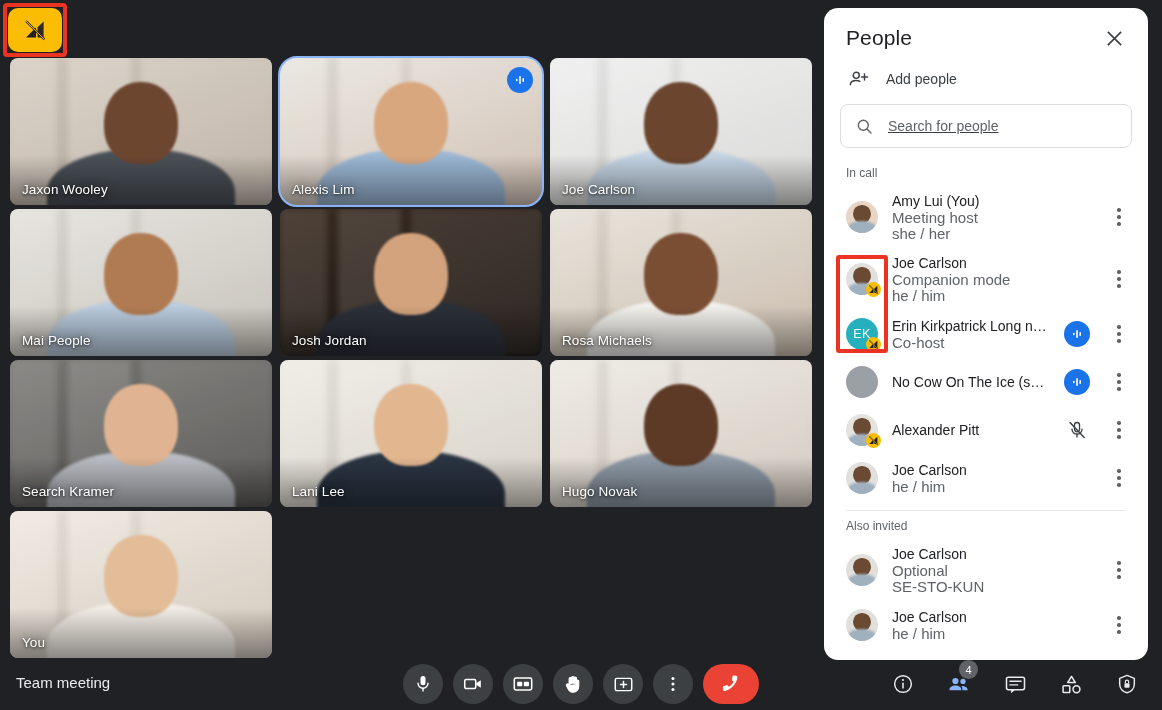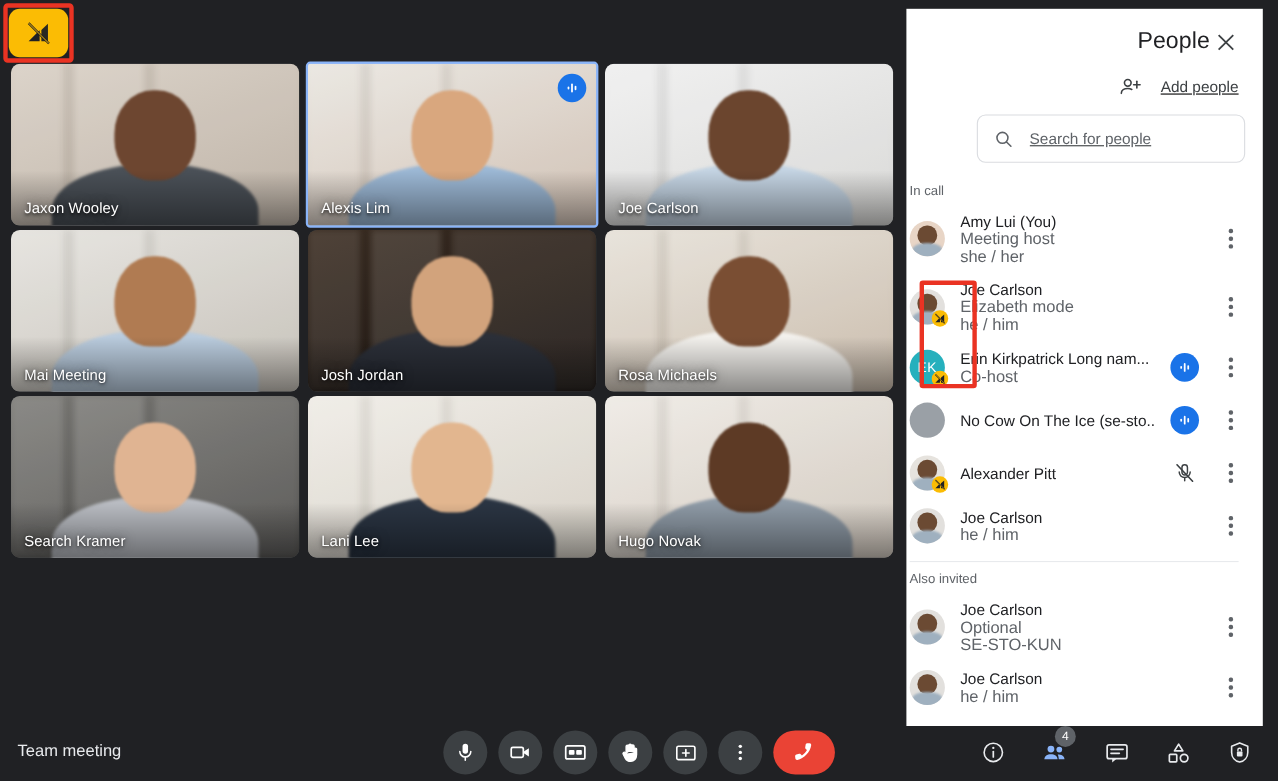--- a/index.html
+++ b/index.html
@@ -18,21 +18,21 @@
     display: grid;
     grid-template-columns: repeat(3, 262px);
     grid-template-rows: repeat(4, 151px);
     gap: 0px 8px;
   }
   .tile {
     position: relative; width: 262px; height: 147px;
     border-radius: 8px; overflow: hidden;
     background: #3c4043;
   }
-  .tile.active { outline: 3px solid #8ab4f8; outline-offset: -1px; border-radius: 2px; }
+  .tile.active { outline: 3px solid #8ab4f8; outline-offset: -1px; border-radius: 17px; }
   .tile .photo { position: absolute; inset: 0; }
   .tile .name {
     position: absolute; left: 12px; bottom: 8px;
     color: #fff; font-size: 13.5px; letter-spacing: .1px;
     text-shadow: 0 1px 3px rgba(0,0,0,.75), 0 0 10px rgba(0,0,0,.55);
     z-index: 4; white-space: nowrap;
   }
   .tile .badge-audio {
     position: absolute; right: 9px; top: 9px; width: 26px; height: 26px;
     border-radius: 50%; background: #1a73e8;
@@ -63,33 +63,33 @@
   }
   .hl-ring {
     position: absolute; left: 3px; top: 3px; width: 64px; height: 54px;
     border: 4px solid #ea3323; border-radius: 4px; pointer-events: none; z-index: 9;
   }
 
   
   .panel {
     position: absolute; left: 824px; top: 8px;
     width: 324px; height: 652px;
-    background: #fff; border-radius: 0;
-    display: flex; flex-direction: column; overflow: hidden; align-items: flex-end;
+    background: #fff; border-radius: 14px;
+    display: flex; flex-direction: column; overflow: hidden;
   }
   .panel-head {
     display: flex; align-items: center; justify-content: space-between;
     padding: 16px 20px 10px 22px;
   }
   .panel-title { font-size: 21px; color: #202124; font-weight: 400; letter-spacing: .1px; }
   .close-x { width: 28px; height: 28px; display: flex; align-items: center; justify-content: center; cursor: pointer; border-radius: 50%; }
 
   .add-people {
     display: flex; align-items: center; gap: 16px;
-    padding: 6px 22px 12px 36px; cursor: pointer; text-decoration: underline;
+    padding: 6px 22px 12px 24px; cursor: pointer;
   }
   .add-people-label { font-size: 14px; color: #3c4043; }
 
   .search-wrap { padding: 2px 16px 12px 16px; }
   .search-box {
     display: flex; align-items: center; gap: 14px;
     height: 44px; border: 1px solid #dadce0; border-radius: 8px;
     padding: 0 14px;
   }
   .search-box input {
@@ -211,21 +211,21 @@
         <div class="name">Joe Carlson</div>
       </div>
       <div class="tile">
         <div class="photo">
           <div class="bg" style="background:linear-gradient(160deg,#e4e2dd 0%,#c2bdb4 100%)"></div>
           <div class="blurshelf"></div>
           <div class="body" style="left:14%;top:62%;width:72%;height:60%;background:#b9cbdd;filter:blur(1.5px)"></div>
           <div class="head" style="left:36%;top:16%;width:28%;height:56%;background:#b07b52;filter:blur(1.2px)"></div>
           <div class="bg" style="background:linear-gradient(to top,rgba(0,0,0,.42) 0%,rgba(0,0,0,0) 34%)"></div>
         </div>
-        <div class="name">Mai Meeting</div>
+        <div class="name">Mai People</div>
       </div>
       <div class="tile">
         <div class="photo">
           <div class="bg" style="background:linear-gradient(160deg,#3b2d22 0%,#191310 100%)"></div>
           <div class="blurshelf"></div>
           <div class="body" style="left:14%;top:62%;width:72%;height:60%;background:#2b2f38;filter:blur(1.5px)"></div>
           <div class="head" style="left:36%;top:16%;width:28%;height:56%;background:#d2a37c;filter:blur(1.2px)"></div>
           <div class="bg" style="background:linear-gradient(to top,rgba(0,0,0,.42) 0%,rgba(0,0,0,0) 34%)"></div>
         </div>
         <div class="name">Josh Jordan</div>
@@ -262,20 +262,30 @@
       </div>
       <div class="tile">
         <div class="photo">
           <div class="bg" style="background:linear-gradient(160deg,#eeeae4 0%,#cfc6bb 100%)"></div>
           <div class="blurshelf"></div>
           <div class="body" style="left:14%;top:62%;width:72%;height:60%;background:#8e9aa6;filter:blur(1.5px)"></div>
           <div class="head" style="left:36%;top:16%;width:28%;height:56%;background:#5d3a25;filter:blur(1.2px)"></div>
           <div class="bg" style="background:linear-gradient(to top,rgba(0,0,0,.42) 0%,rgba(0,0,0,0) 34%)"></div>
         </div>
         <div class="name">Hugo Novak</div>
+      </div>
+      <div class="tile">
+        <div class="photo">
+          <div class="bg" style="background:linear-gradient(160deg,#efe9e1 0%,#cfc6b8 100%)"></div>
+          <div class="blurshelf"></div>
+          <div class="body" style="left:14%;top:62%;width:72%;height:60%;background:#f1ece5;filter:blur(1.5px)"></div>
+          <div class="head" style="left:36%;top:16%;width:28%;height:56%;background:#e3bd98;filter:blur(1.2px)"></div>
+          <div class="bg" style="background:linear-gradient(to top,rgba(0,0,0,.42) 0%,rgba(0,0,0,0) 34%)"></div>
+        </div>
+        <div class="name">You</div>
       </div>
     </div>
 
   <div class="hl-btn">
     <svg width="24" height="24" viewBox="0 0 24 24">
       <path d="M3 19.5 L13 19.5 L13 9.5 Z" fill="#202124"></path>
       <path d="M14.6 9.2 L14.6 19.5 L20.6 19.5 L20.6 3.5 Z" fill="#202124" opacity="0.95"></path>
       <line x1="3" y1="3" x2="21.5" y2="21.5" stroke="#202124" stroke-width="2.1"></line>
       <line x1="3" y1="3" x2="21.5" y2="21.5" stroke="#fbbc04" stroke-width="0.9"></line>
     </svg>
@@ -345,21 +355,21 @@
               <svg width="11" height="11" viewBox="0 0 24 24">
                 <path d="M3 19.5 L12 19.5 L12 10 Z" fill="#202124"></path>
                 <path d="M14 9.6 L14 19.5 L20.4 19.5 L20.4 4 Z" fill="#202124"></path>
                 <line x1="3" y1="3" x2="21.4" y2="21.4" stroke="#202124" stroke-width="2.6"></line>
                 <line x1="3" y1="3" x2="21.4" y2="21.4" stroke="#fbbc04" stroke-width="1.1"></line>
               </svg>
             </div>
           </div>
           <div class="pinfo">
             <div class="pname">Joe Carlson</div>
-            <div class="psub">Elizabeth mode</div>
+            <div class="psub">Companion mode</div>
             <div class="psub">he / him</div>
           </div>
           <div class="kebab">
             <div class="stack">
               <i></i>
               <i></i>
               <i></i>
             </div>
           </div>
         </div>

